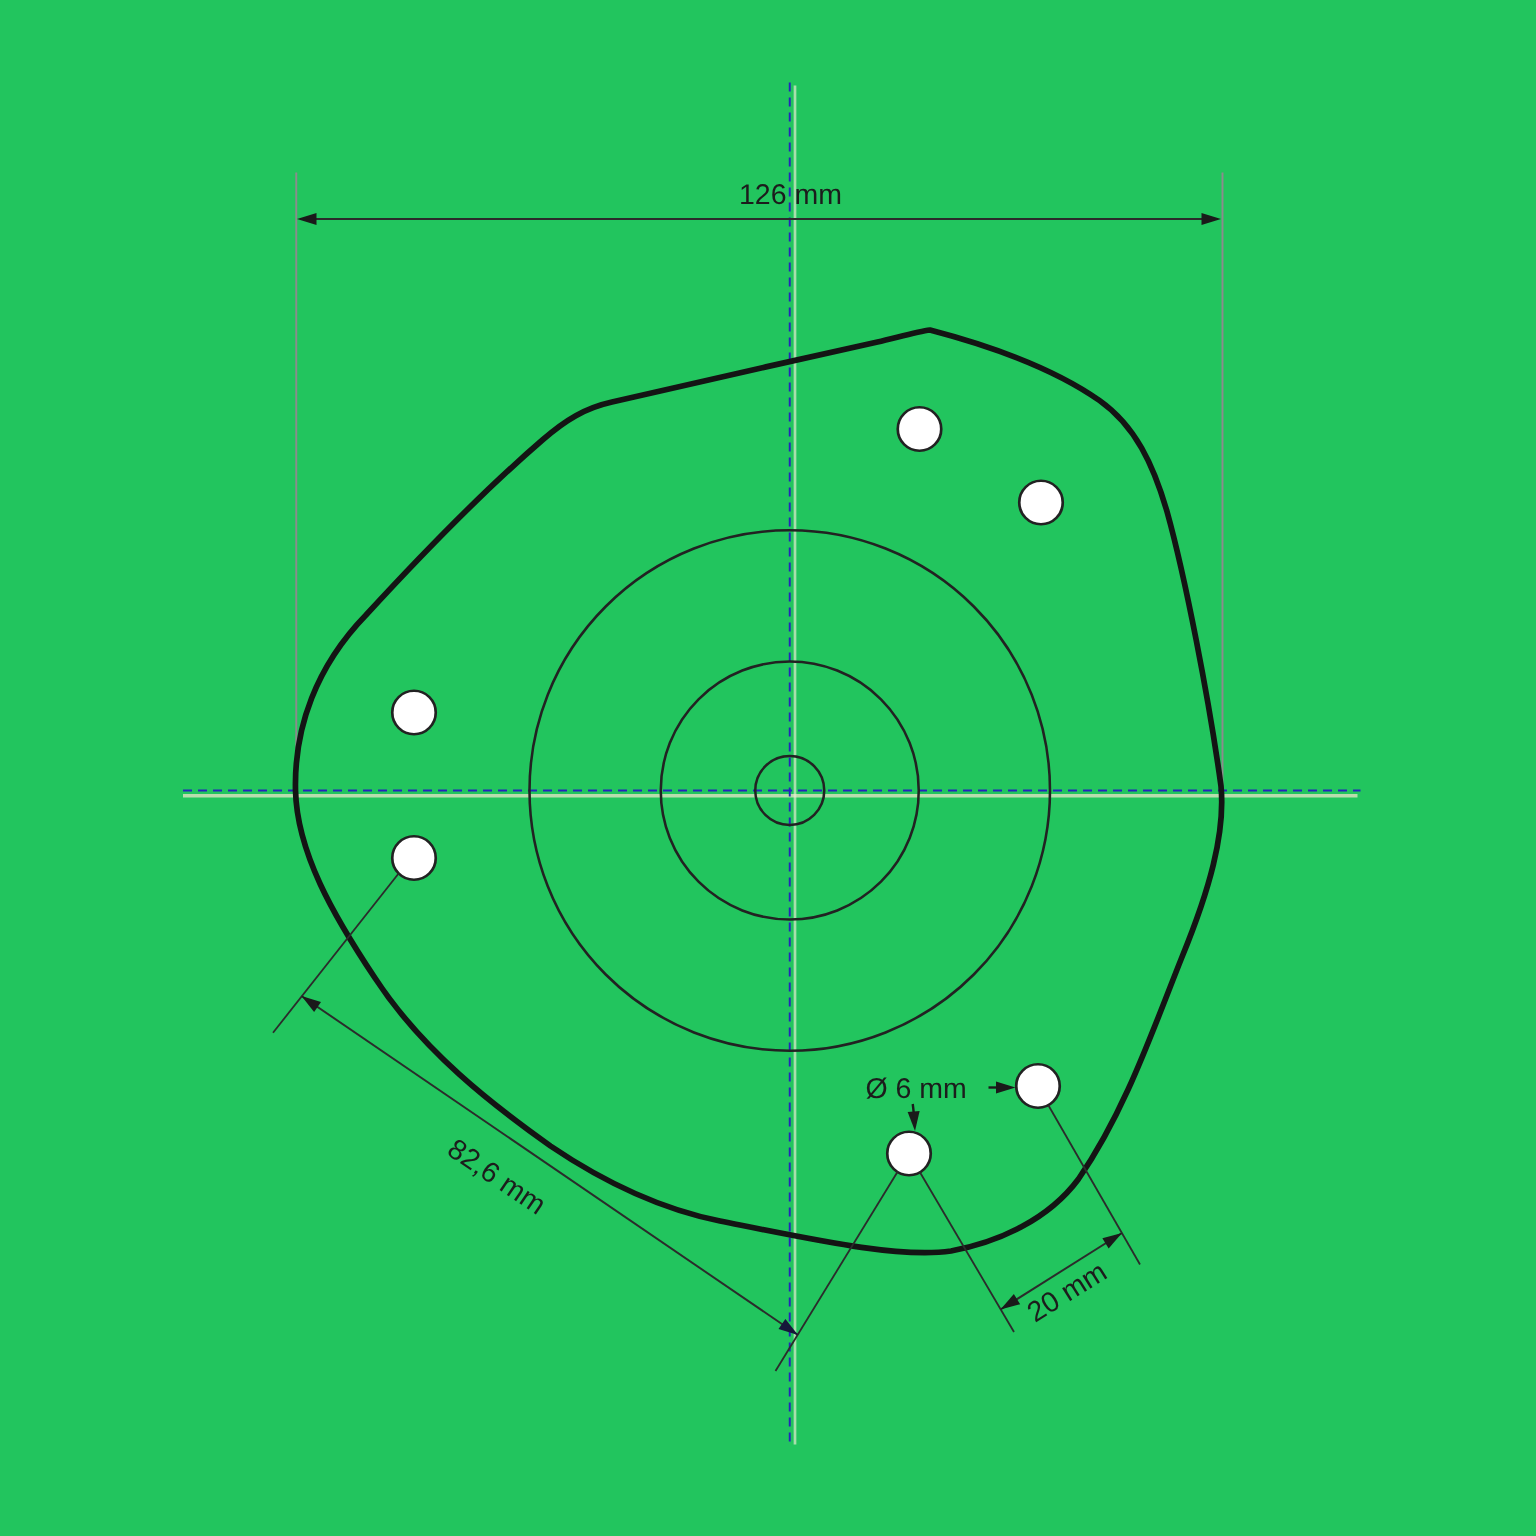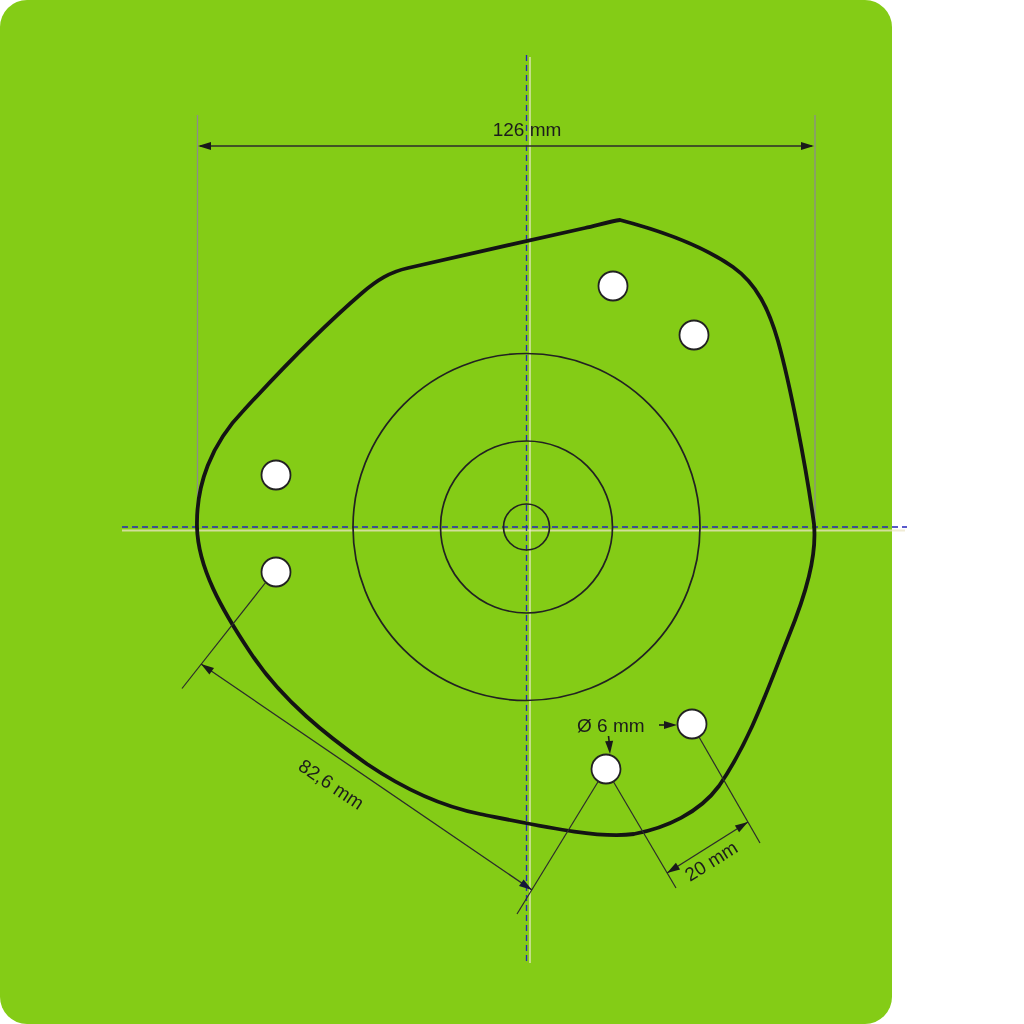--- a/index.html
+++ b/index.html
@@ -6,24 +6,23 @@
     margin: 0;
     padding: 0;
     background: #ffffff;
     width: 1024px;
     height: 1024px;
     overflow: hidden;
     font-family: "Liberation Sans", sans-serif;
   }
   .stage {
     position: relative;
-    width: 892px;
+    width: 1024px;
     height: 1024px;
-    background: #84cc16;
-    border-radius: 27px;
+    background: #22c55e;
   }
   svg { display: block; }
   text {
     font-family: "Liberation Sans", sans-serif;
     font-size: 19px;
     fill: #1c1c1c;
   }
 </style>
 </head>
 <body>

